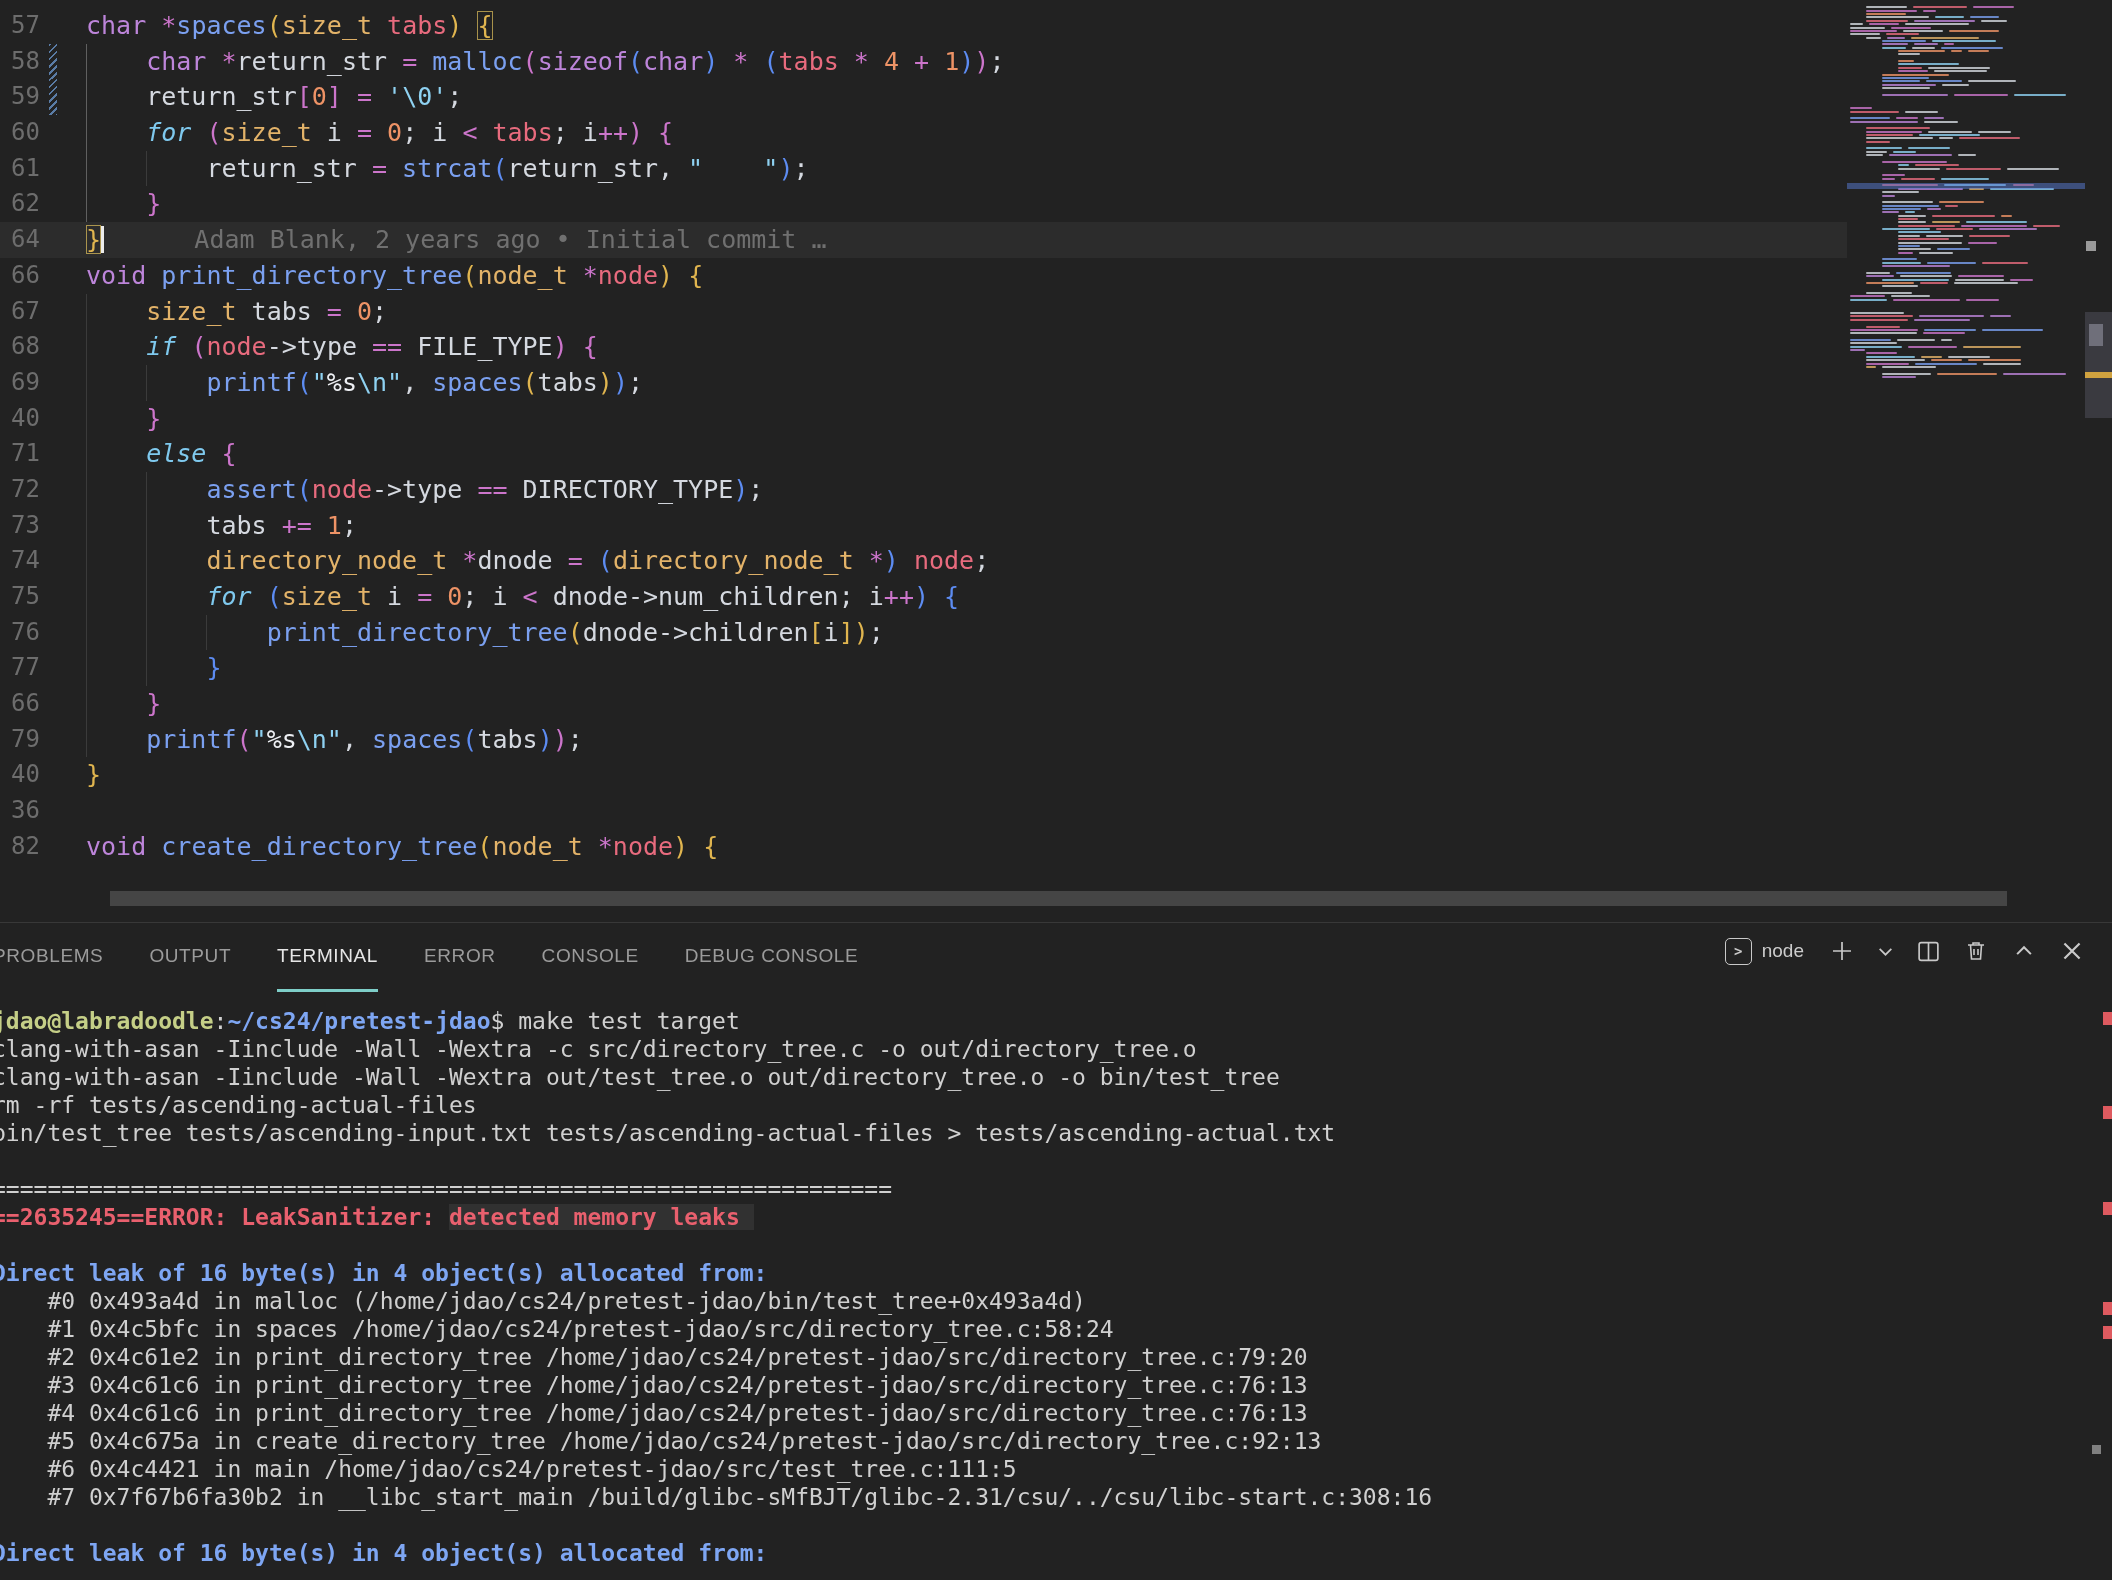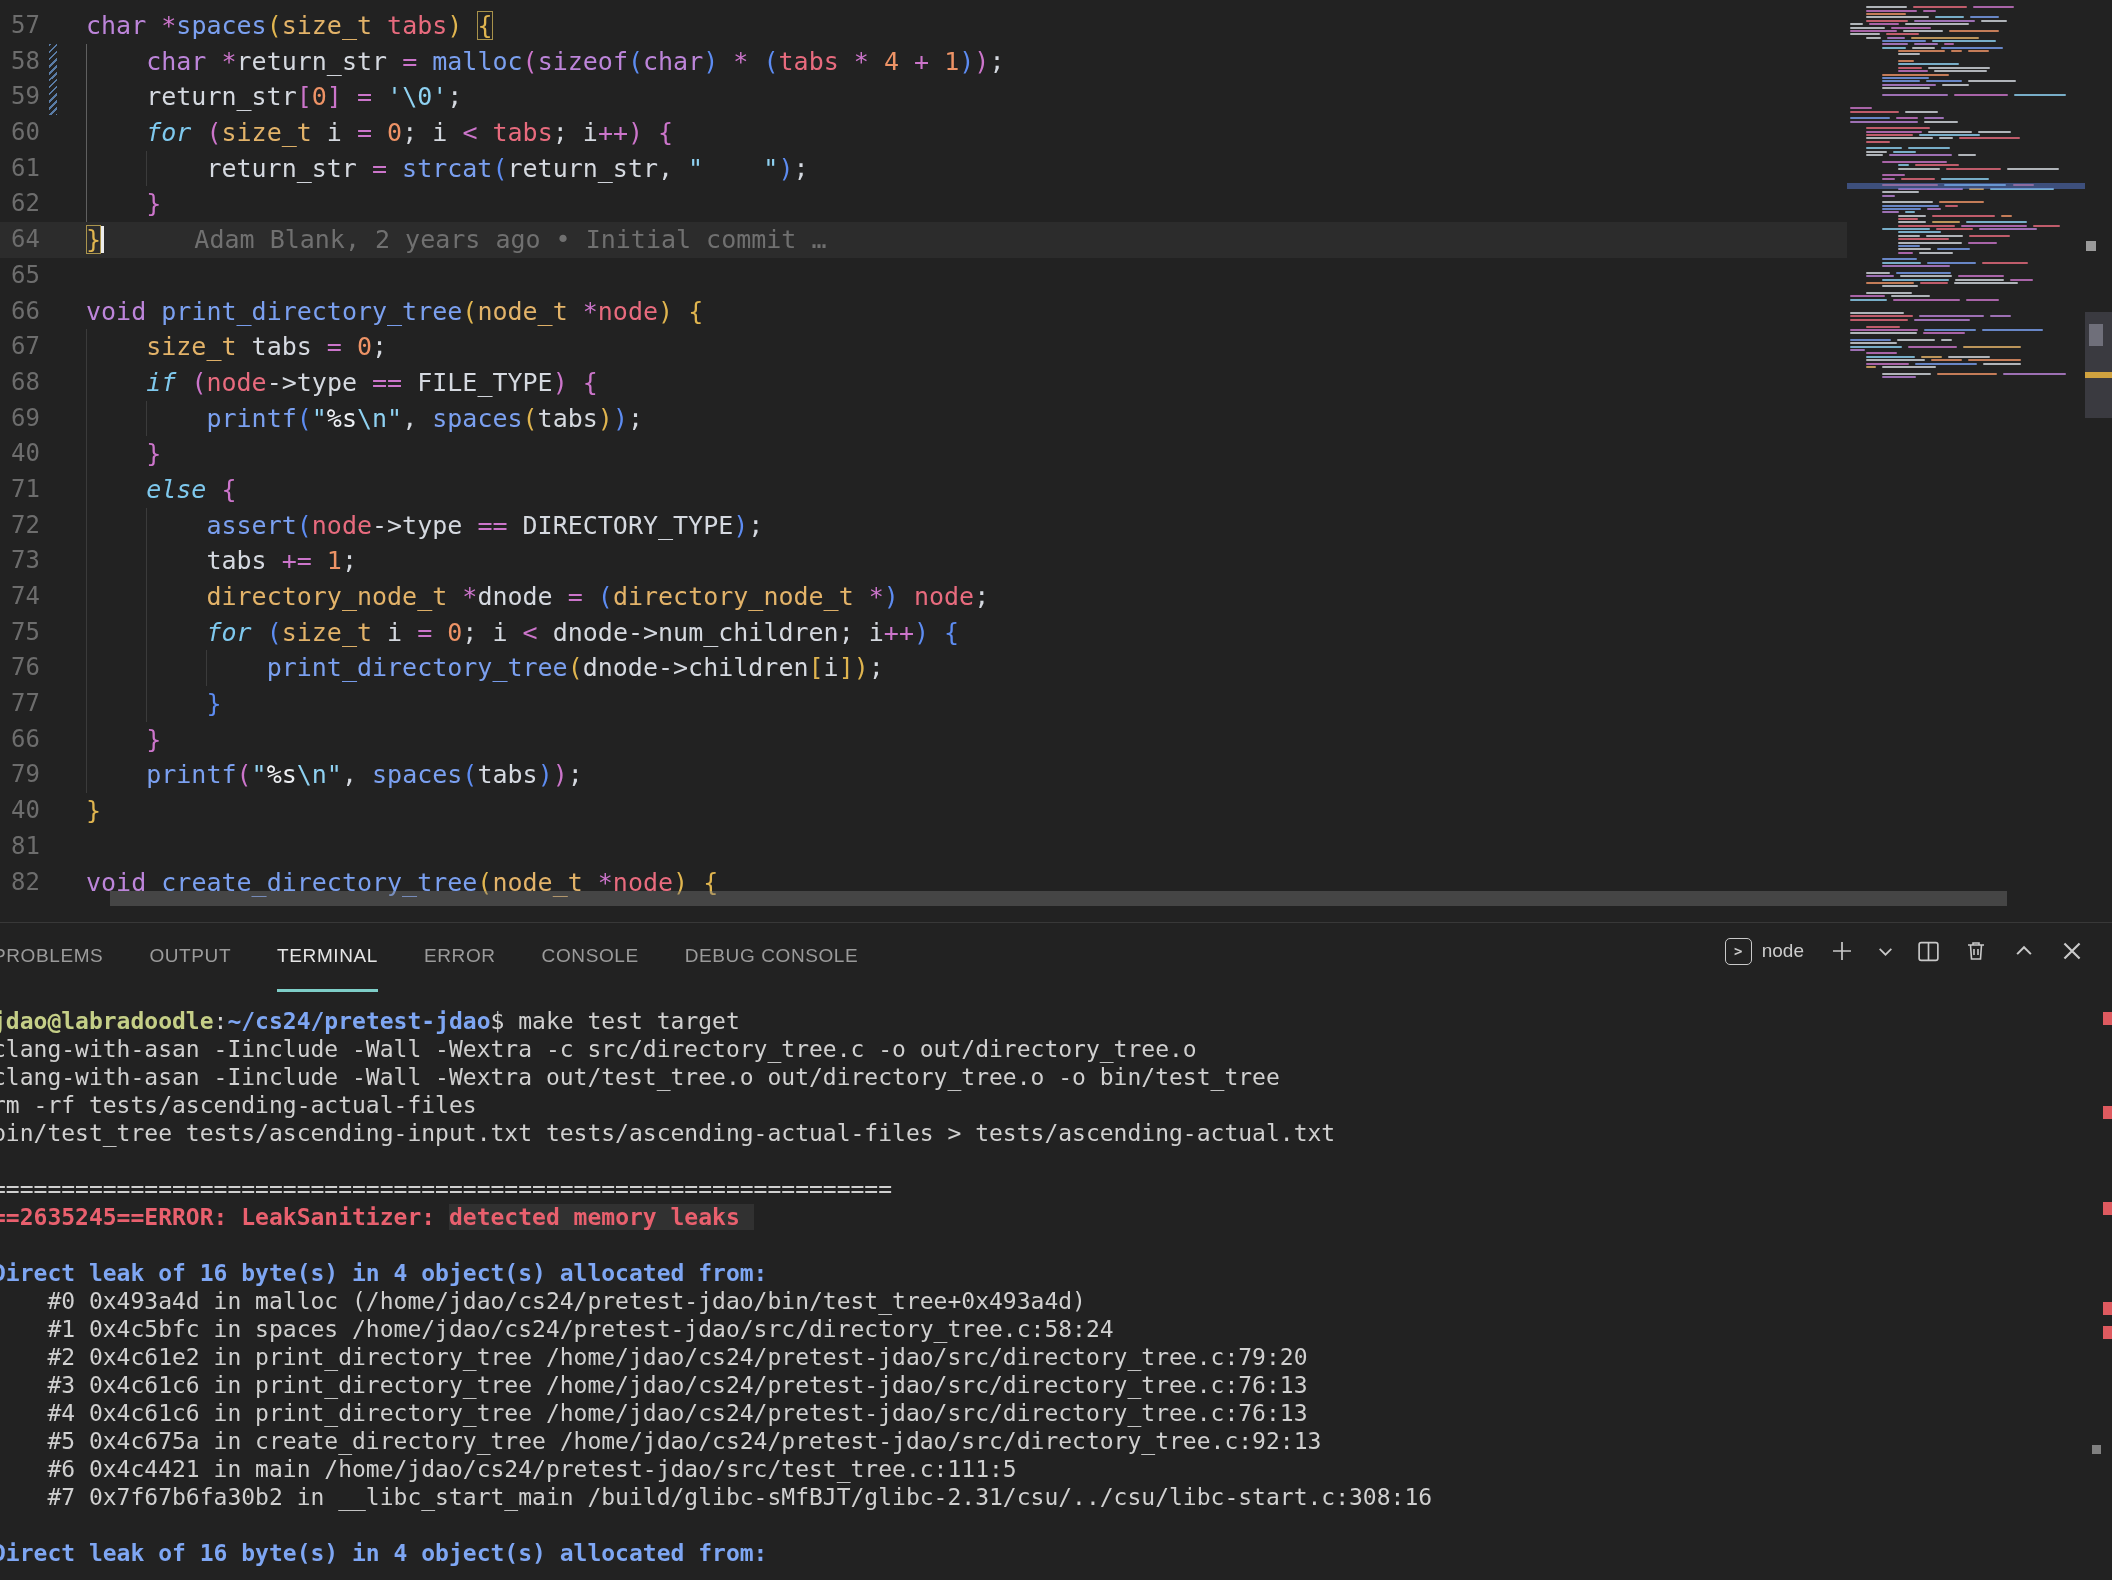--- a/index.html
+++ b/index.html
@@ -57,37 +57,36 @@
 
 <div class="editor">
   <div id="code-lines">
       <div class="code-line"><span class="ln">57</span><span class="code"><span style="color: rgb(189, 133, 218);">char</span><span style="color: rgb(213, 217, 224);"> </span><span style="color: rgb(204, 117, 203);">*</span><span style="color: rgb(123, 160, 240);">spaces</span><span style="color: rgb(224, 181, 79);">(</span><span style="color: rgb(227, 179, 105);">size_t</span><span style="color: rgb(213, 217, 224);"> </span><span style="color: rgb(232, 107, 126);">tabs</span><span style="color: rgb(224, 181, 79);">)</span><span style="color: rgb(213, 217, 224);"> </span><span class="boxed" style="color: rgb(224, 181, 79);">{</span></span></div>
       <div class="code-line"><span class="ln">58</span><span class="modbar"></span><span class="guide bright" style="left: 86px;"></span><span class="code"><span style="color: rgb(213, 217, 224);">    </span><span style="color: rgb(189, 133, 218);">char</span><span style="color: rgb(213, 217, 224);"> </span><span style="color: rgb(204, 117, 203);">*</span><span style="color: rgb(213, 217, 224);">return_str </span><span style="color: rgb(204, 117, 203);">=</span><span style="color: rgb(213, 217, 224);"> </span><span style="color: rgb(123, 160, 240);">malloc</span><span style="color: rgb(204, 117, 203);">(</span><span style="color: rgb(189, 133, 218);">sizeof</span><span style="color: rgb(93, 140, 242);">(</span><span style="color: rgb(189, 133, 218);">char</span><span style="color: rgb(93, 140, 242);">)</span><span style="color: rgb(213, 217, 224);"> </span><span style="color: rgb(204, 117, 203);">*</span><span style="color: rgb(213, 217, 224);"> </span><span style="color: rgb(93, 140, 242);">(</span><span style="color: rgb(232, 107, 126);">tabs</span><span style="color: rgb(213, 217, 224);"> </span><span style="color: rgb(204, 117, 203);">*</span><span style="color: rgb(213, 217, 224);"> </span><span style="color: rgb(238, 147, 102);">4</span><span style="color: rgb(213, 217, 224);"> </span><span style="color: rgb(204, 117, 203);">+</span><span style="color: rgb(213, 217, 224);"> </span><span style="color: rgb(238, 147, 102);">1</span><span style="color: rgb(93, 140, 242);">)</span><span style="color: rgb(204, 117, 203);">)</span><span style="color: rgb(213, 217, 224);">;</span></span></div>
       <div class="code-line"><span class="ln">59</span><span class="modbar"></span><span class="guide bright" style="left: 86px;"></span><span class="code"><span style="color: rgb(213, 217, 224);">    return_str</span><span style="color: rgb(204, 117, 203);">[</span><span style="color: rgb(238, 147, 102);">0</span><span style="color: rgb(204, 117, 203);">]</span><span style="color: rgb(213, 217, 224);"> </span><span style="color: rgb(204, 117, 203);">=</span><span style="color: rgb(213, 217, 224);"> </span><span style="color: rgb(143, 210, 242);">'\0'</span><span style="color: rgb(213, 217, 224);">;</span></span></div>
       <div class="code-line"><span class="ln">60</span><span class="guide bright" style="left: 86px;"></span><span class="code"><span style="color: rgb(213, 217, 224);">    </span><span style="color: rgb(127, 201, 238); font-style: italic;">for</span><span style="color: rgb(213, 217, 224);"> </span><span style="color: rgb(204, 117, 203);">(</span><span style="color: rgb(227, 179, 105);">size_t</span><span style="color: rgb(213, 217, 224);"> i </span><span style="color: rgb(204, 117, 203);">=</span><span style="color: rgb(213, 217, 224);"> </span><span style="color: rgb(238, 147, 102);">0</span><span style="color: rgb(213, 217, 224);">; i </span><span style="color: rgb(204, 117, 203);">&lt;</span><span style="color: rgb(213, 217, 224);"> </span><span style="color: rgb(232, 107, 126);">tabs</span><span style="color: rgb(213, 217, 224);">; i</span><span style="color: rgb(204, 117, 203);">++</span><span style="color: rgb(204, 117, 203);">)</span><span style="color: rgb(213, 217, 224);"> </span><span style="color: rgb(204, 117, 203);">{</span></span></div>
       <div class="code-line"><span class="ln">61</span><span class="guide bright" style="left: 86px;"></span><span class="guide" style="left: 146.2px;"></span><span class="code"><span style="color: rgb(213, 217, 224);">        return_str </span><span style="color: rgb(204, 117, 203);">=</span><span style="color: rgb(213, 217, 224);"> </span><span style="color: rgb(123, 160, 240);">strcat</span><span style="color: rgb(93, 140, 242);">(</span><span style="color: rgb(213, 217, 224);">return_str, </span><span style="color: rgb(143, 210, 242);">"    "</span><span style="color: rgb(93, 140, 242);">)</span><span style="color: rgb(213, 217, 224);">;</span></span></div>
       <div class="code-line"><span class="ln">62</span><span class="guide bright" style="left: 86px;"></span><span class="code"><span style="color: rgb(213, 217, 224);">    </span><span style="color: rgb(204, 117, 203);">}</span></span></div>
       <div class="code-line current"><span class="ln">64</span><span class="code"><span class="boxed" style="color: rgb(224, 181, 79);">}</span><span class="cursor"></span><span style="color: rgb(112, 112, 112);">      Adam Blank, 2 years ago • Initial commit …</span></span></div>
-      <div class="code-line"><span class="ln">65</span><span class="code"></span></div>
       <div class="code-line"><span class="ln">66</span><span class="code"><span style="color: rgb(189, 133, 218);">void</span><span style="color: rgb(213, 217, 224);"> </span><span style="color: rgb(123, 160, 240);">print_directory_tree</span><span style="color: rgb(224, 181, 79);">(</span><span style="color: rgb(227, 179, 105);">node_t</span><span style="color: rgb(213, 217, 224);"> </span><span style="color: rgb(204, 117, 203);">*</span><span style="color: rgb(232, 107, 126);">node</span><span style="color: rgb(224, 181, 79);">)</span><span style="color: rgb(213, 217, 224);"> </span><span style="color: rgb(224, 181, 79);">{</span></span></div>
       <div class="code-line"><span class="ln">67</span><span class="guide" style="left: 86px;"></span><span class="code"><span style="color: rgb(213, 217, 224);">    </span><span style="color: rgb(227, 179, 105);">size_t</span><span style="color: rgb(213, 217, 224);"> tabs </span><span style="color: rgb(204, 117, 203);">=</span><span style="color: rgb(213, 217, 224);"> </span><span style="color: rgb(238, 147, 102);">0</span><span style="color: rgb(213, 217, 224);">;</span></span></div>
       <div class="code-line"><span class="ln">68</span><span class="guide" style="left: 86px;"></span><span class="code"><span style="color: rgb(213, 217, 224);">    </span><span style="color: rgb(127, 201, 238); font-style: italic;">if</span><span style="color: rgb(213, 217, 224);"> </span><span style="color: rgb(204, 117, 203);">(</span><span style="color: rgb(232, 107, 126);">node</span><span style="color: rgb(213, 217, 224);">-&gt;type </span><span style="color: rgb(204, 117, 203);">==</span><span style="color: rgb(213, 217, 224);"> FILE_TYPE</span><span style="color: rgb(204, 117, 203);">)</span><span style="color: rgb(213, 217, 224);"> </span><span style="color: rgb(204, 117, 203);">{</span></span></div>
       <div class="code-line"><span class="ln">69</span><span class="guide" style="left: 86px;"></span><span class="guide" style="left: 146.2px;"></span><span class="code"><span style="color: rgb(213, 217, 224);">        </span><span style="color: rgb(123, 160, 240);">printf</span><span style="color: rgb(93, 140, 242);">(</span><span style="color: rgb(143, 210, 242);">"</span><span style="color: rgb(238, 240, 244);">%s</span><span style="color: rgb(143, 210, 242);">\n"</span><span style="color: rgb(213, 217, 224);">, </span><span style="color: rgb(123, 160, 240);">spaces</span><span style="color: rgb(224, 181, 79);">(</span><span style="color: rgb(213, 217, 224);">tabs</span><span style="color: rgb(224, 181, 79);">)</span><span style="color: rgb(93, 140, 242);">)</span><span style="color: rgb(213, 217, 224);">;</span></span></div>
       <div class="code-line"><span class="ln">40</span><span class="guide" style="left: 86px;"></span><span class="code"><span style="color: rgb(213, 217, 224);">    </span><span style="color: rgb(204, 117, 203);">}</span></span></div>
       <div class="code-line"><span class="ln">71</span><span class="guide" style="left: 86px;"></span><span class="code"><span style="color: rgb(213, 217, 224);">    </span><span style="color: rgb(127, 201, 238); font-style: italic;">else</span><span style="color: rgb(213, 217, 224);"> </span><span style="color: rgb(204, 117, 203);">{</span></span></div>
       <div class="code-line"><span class="ln">72</span><span class="guide" style="left: 86px;"></span><span class="guide" style="left: 146.2px;"></span><span class="code"><span style="color: rgb(213, 217, 224);">        </span><span style="color: rgb(123, 160, 240);">assert</span><span style="color: rgb(93, 140, 242);">(</span><span style="color: rgb(232, 107, 126);">node</span><span style="color: rgb(213, 217, 224);">-&gt;type </span><span style="color: rgb(204, 117, 203);">==</span><span style="color: rgb(213, 217, 224);"> DIRECTORY_TYPE</span><span style="color: rgb(93, 140, 242);">)</span><span style="color: rgb(213, 217, 224);">;</span></span></div>
       <div class="code-line"><span class="ln">73</span><span class="guide" style="left: 86px;"></span><span class="guide" style="left: 146.2px;"></span><span class="code"><span style="color: rgb(213, 217, 224);">        tabs </span><span style="color: rgb(204, 117, 203);">+=</span><span style="color: rgb(213, 217, 224);"> </span><span style="color: rgb(238, 147, 102);">1</span><span style="color: rgb(213, 217, 224);">;</span></span></div>
       <div class="code-line"><span class="ln">74</span><span class="guide" style="left: 86px;"></span><span class="guide" style="left: 146.2px;"></span><span class="code"><span style="color: rgb(213, 217, 224);">        </span><span style="color: rgb(227, 179, 105);">directory_node_t</span><span style="color: rgb(213, 217, 224);"> </span><span style="color: rgb(204, 117, 203);">*</span><span style="color: rgb(213, 217, 224);">dnode </span><span style="color: rgb(204, 117, 203);">=</span><span style="color: rgb(213, 217, 224);"> </span><span style="color: rgb(93, 140, 242);">(</span><span style="color: rgb(227, 179, 105);">directory_node_t</span><span style="color: rgb(213, 217, 224);"> </span><span style="color: rgb(204, 117, 203);">*</span><span style="color: rgb(93, 140, 242);">)</span><span style="color: rgb(213, 217, 224);"> </span><span style="color: rgb(232, 107, 126);">node</span><span style="color: rgb(213, 217, 224);">;</span></span></div>
       <div class="code-line"><span class="ln">75</span><span class="guide" style="left: 86px;"></span><span class="guide" style="left: 146.2px;"></span><span class="code"><span style="color: rgb(213, 217, 224);">        </span><span style="color: rgb(127, 201, 238); font-style: italic;">for</span><span style="color: rgb(213, 217, 224);"> </span><span style="color: rgb(93, 140, 242);">(</span><span style="color: rgb(227, 179, 105);">size_t</span><span style="color: rgb(213, 217, 224);"> i </span><span style="color: rgb(204, 117, 203);">=</span><span style="color: rgb(213, 217, 224);"> </span><span style="color: rgb(238, 147, 102);">0</span><span style="color: rgb(213, 217, 224);">; i </span><span style="color: rgb(204, 117, 203);">&lt;</span><span style="color: rgb(213, 217, 224);"> dnode-&gt;num_children; i</span><span style="color: rgb(204, 117, 203);">++</span><span style="color: rgb(93, 140, 242);">)</span><span style="color: rgb(213, 217, 224);"> </span><span style="color: rgb(93, 140, 242);">{</span></span></div>
       <div class="code-line"><span class="ln">76</span><span class="guide" style="left: 86px;"></span><span class="guide" style="left: 146.2px;"></span><span class="guide" style="left: 206.4px;"></span><span class="code"><span style="color: rgb(213, 217, 224);">            </span><span style="color: rgb(123, 160, 240);">print_directory_tree</span><span style="color: rgb(224, 181, 79);">(</span><span style="color: rgb(213, 217, 224);">dnode-&gt;children</span><span style="color: rgb(224, 181, 79);">[</span><span style="color: rgb(213, 217, 224);">i</span><span style="color: rgb(224, 181, 79);">]</span><span style="color: rgb(224, 181, 79);">)</span><span style="color: rgb(213, 217, 224);">;</span></span></div>
       <div class="code-line"><span class="ln">77</span><span class="guide" style="left: 86px;"></span><span class="guide" style="left: 146.2px;"></span><span class="code"><span style="color: rgb(213, 217, 224);">        </span><span style="color: rgb(93, 140, 242);">}</span></span></div>
       <div class="code-line"><span class="ln">66</span><span class="guide" style="left: 86px;"></span><span class="code"><span style="color: rgb(213, 217, 224);">    </span><span style="color: rgb(204, 117, 203);">}</span></span></div>
       <div class="code-line"><span class="ln">79</span><span class="guide" style="left: 86px;"></span><span class="code"><span style="color: rgb(213, 217, 224);">    </span><span style="color: rgb(123, 160, 240);">printf</span><span style="color: rgb(204, 117, 203);">(</span><span style="color: rgb(143, 210, 242);">"</span><span style="color: rgb(238, 240, 244);">%s</span><span style="color: rgb(143, 210, 242);">\n"</span><span style="color: rgb(213, 217, 224);">, </span><span style="color: rgb(123, 160, 240);">spaces</span><span style="color: rgb(93, 140, 242);">(</span><span style="color: rgb(213, 217, 224);">tabs</span><span style="color: rgb(93, 140, 242);">)</span><span style="color: rgb(204, 117, 203);">)</span><span style="color: rgb(213, 217, 224);">;</span></span></div>
       <div class="code-line"><span class="ln">40</span><span class="code"><span style="color: rgb(224, 181, 79);">}</span></span></div>
-      <div class="code-line"><span class="ln">81</span><span class="code"></span></div>
+      <div class="code-line"><span class="ln">36</span><span class="code"></span></div>
       <div class="code-line"><span class="ln">82</span><span class="code"><span style="color: rgb(189, 133, 218);">void</span><span style="color: rgb(213, 217, 224);"> </span><span style="color: rgb(123, 160, 240);">create_directory_tree</span><span style="color: rgb(224, 181, 79);">(</span><span style="color: rgb(227, 179, 105);">node_t</span><span style="color: rgb(213, 217, 224);"> </span><span style="color: rgb(204, 117, 203);">*</span><span style="color: rgb(232, 107, 126);">node</span><span style="color: rgb(224, 181, 79);">)</span><span style="color: rgb(213, 217, 224);"> </span><span style="color: rgb(224, 181, 79);">{</span></span></div>
     </div>
 
   <div class="minimap">
     <div id="minimap-strips">
         <div class="mm-seg" style="left: 19px; top: 6.36px; width: 40.8974px; background: rgb(213, 217, 224);"></div>
         <div class="mm-seg" style="left: 65.8974px; top: 6.36px; width: 53.6191px; background: rgb(232, 107, 126);"></div>
         <div class="mm-seg" style="left: 125.517px; top: 6.36px; width: 41.4853px; background: rgb(204, 117, 203);"></div>
         <div class="mm-seg" style="left: 19px; top: 9.72px; width: 51.0583px; background: rgb(204, 117, 203);"></div>
         <div class="mm-seg" style="left: 76.0583px; top: 9.72px; width: 13.1255px; background: rgb(204, 117, 203);"></div>

